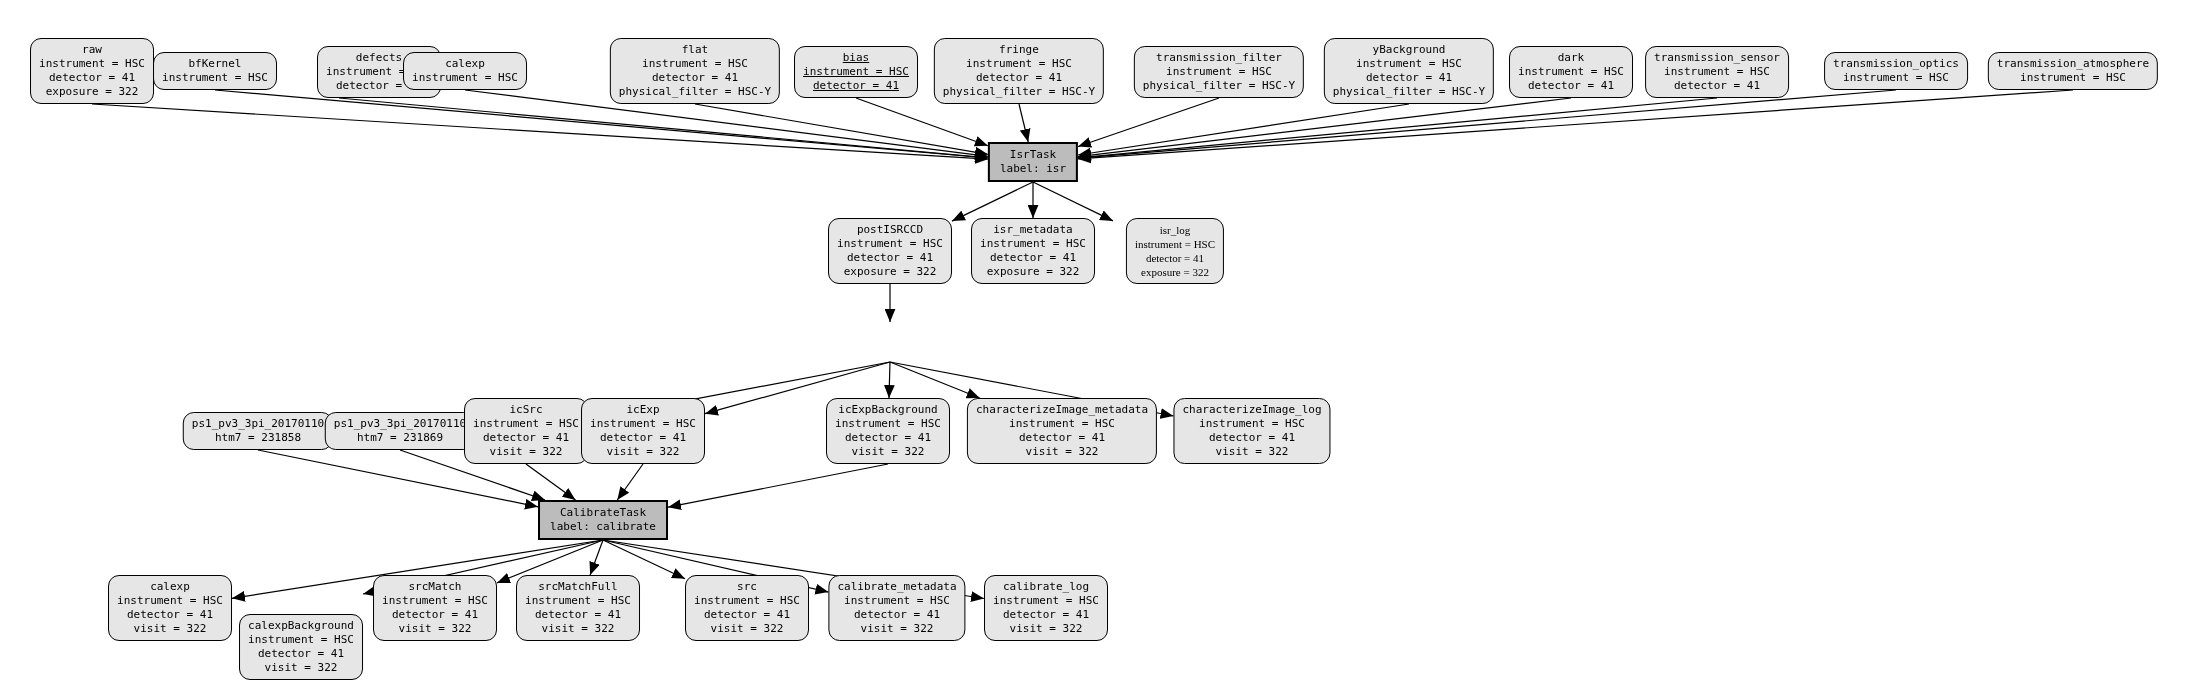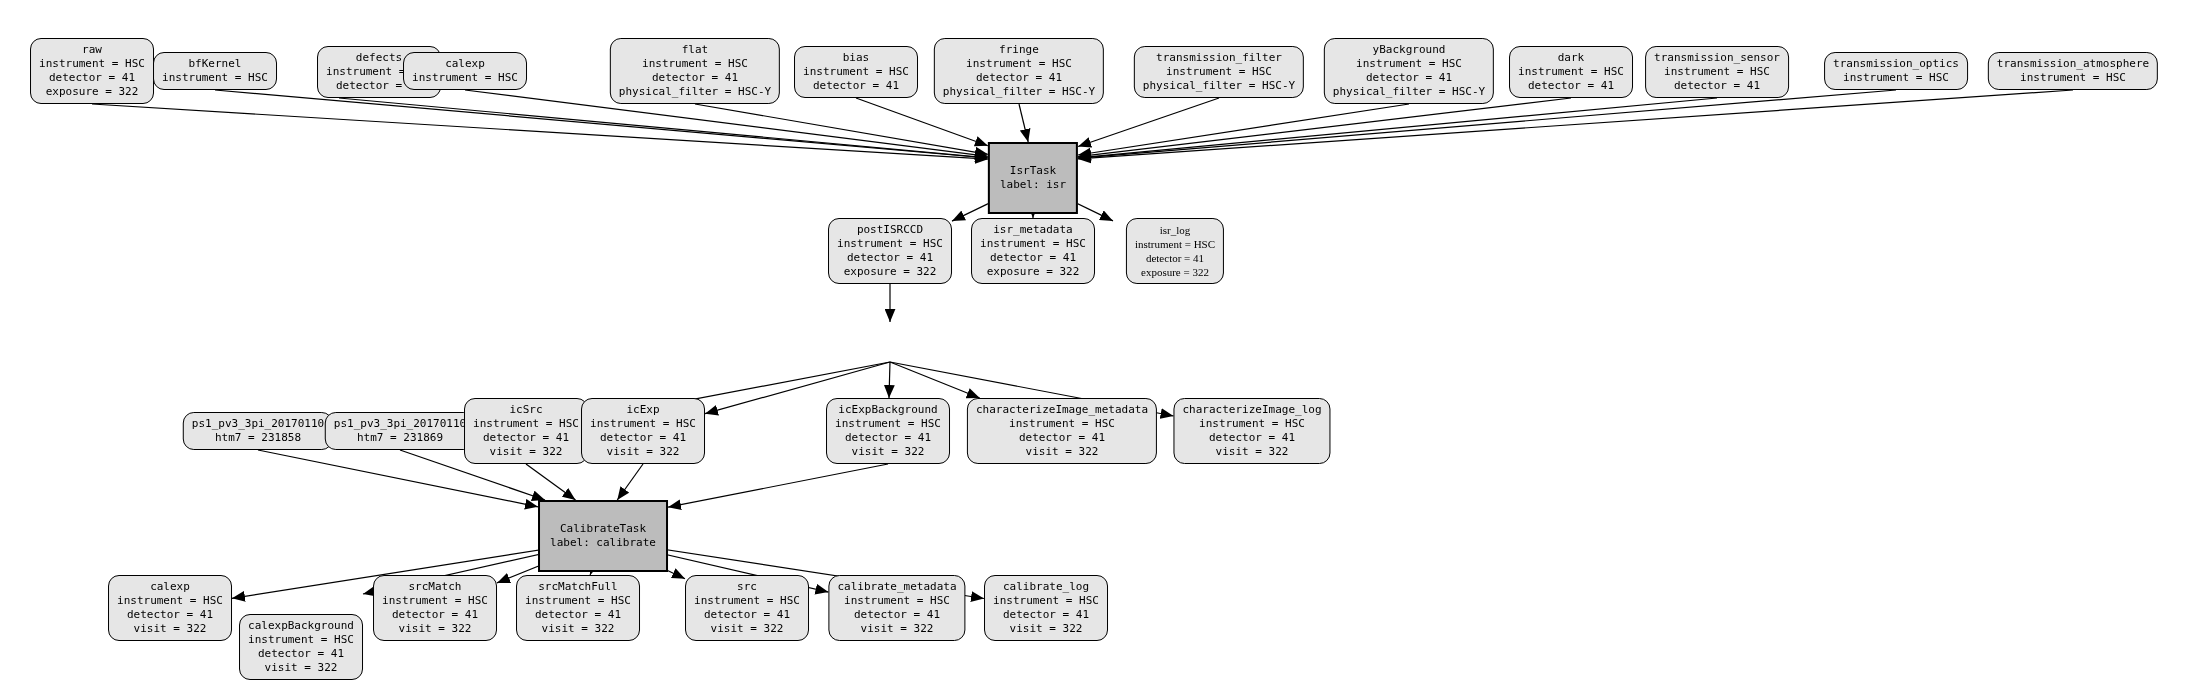--- a/index.html
+++ b/index.html
@@ -32,21 +32,21 @@
   }
   .node.dataset {
     background: var(--dataset-fill, #e6e6e6);
     border: 1.5px solid var(--border-color, #000);
     border-radius: 11px;
     padding: 4px 8px;
   }
   .node.task {
     background: var(--task-fill, #bcbcbc);
     border: 2px solid var(--border-color, #000);
-    padding: 20px 10px;
+    padding: 4px 10px;
   }
 </style>
 </head>
 <body>
 
 <div id="canvas">
   <svg id="edges" width="2199" height="682" viewBox="0 0 2199 682">
     <defs>
       <marker id="arrow" viewBox="0 0 12 10" refX="12" refY="5" markerWidth="13" markerHeight="11" markerUnits="userSpaceOnUse" orient="auto">
         <path d="M0,0 L12,5 L0,10 z" fill="#000"></path>
@@ -88,21 +88,21 @@
         <line x1="603.0" y1="540.0" x2="828.4" y2="592.1" stroke="#000000" stroke-width="1.2" marker-end="url(#arrow)"></line>
         <line x1="603.0" y1="540.0" x2="984.0" y2="598.5" stroke="#000000" stroke-width="1.2" marker-end="url(#arrow)"></line>
       </g>
   </svg>
 
 <div class="node dataset" style="left: 92px; top: 38px;"><div>raw</div><div>instrument = HSC</div><div>detector = 41</div><div>exposure = 322</div></div>
     <div class="node dataset" style="left: 215px; top: 52px;"><div>bfKernel</div><div>instrument = HSC</div></div>
     <div class="node dataset" style="left: 339px; top: 46px; margin-left: 40px;"><div>defects</div><div>instrument = HSC</div><div>detector = 41</div></div>
     <div class="node dataset" style="left: 465px; top: 52px;"><div>calexp</div><div>instrument = HSC</div></div>
     <div class="node dataset" style="left: 695px; top: 38px;"><div>flat</div><div>instrument = HSC</div><div>detector = 41</div><div>physical_filter = HSC-Y</div></div>
-    <div class="node dataset" style="left: 856px; top: 46px;"><div>bias</div><div>instrument = HSC</div><div>detector = 41</div></div>
+    <div class="node dataset" style="left: 856px; top: 46px; text-decoration: underline;"><div>bias</div><div>instrument = HSC</div><div>detector = 41</div></div>
     <div class="node dataset" style="left: 1019px; top: 38px;"><div>fringe</div><div>instrument = HSC</div><div>detector = 41</div><div>physical_filter = HSC-Y</div></div>
     <div class="node dataset" style="left: 1219px; top: 46px;"><div>transmission_filter</div><div>instrument = HSC</div><div>physical_filter = HSC-Y</div></div>
     <div class="node dataset" style="left: 1409px; top: 38px;"><div>yBackground</div><div>instrument = HSC</div><div>detector = 41</div><div>physical_filter = HSC-Y</div></div>
     <div class="node dataset" style="left: 1571px; top: 46px;"><div>dark</div><div>instrument = HSC</div><div>detector = 41</div></div>
     <div class="node dataset" style="left: 1717px; top: 46px;"><div>transmission_sensor</div><div>instrument = HSC</div><div>detector = 41</div></div>
     <div class="node dataset" style="left: 1896px; top: 52px;"><div>transmission_optics</div><div>instrument = HSC</div></div>
     <div class="node dataset" style="left: 2073px; top: 52px;"><div>transmission_atmosphere</div><div>instrument = HSC</div></div>
     <div class="node task" style="left: 1033px; top: 142px;"><div>IsrTask</div><div>label: isr</div></div>
     <div class="node dataset" style="left: 890px; top: 218px;"><div>postISRCCD</div><div>instrument = HSC</div><div>detector = 41</div><div>exposure = 322</div></div>
     <div class="node dataset" style="left: 1033px; top: 218px;"><div>isr_metadata</div><div>instrument = HSC</div><div>detector = 41</div><div>exposure = 322</div></div>

